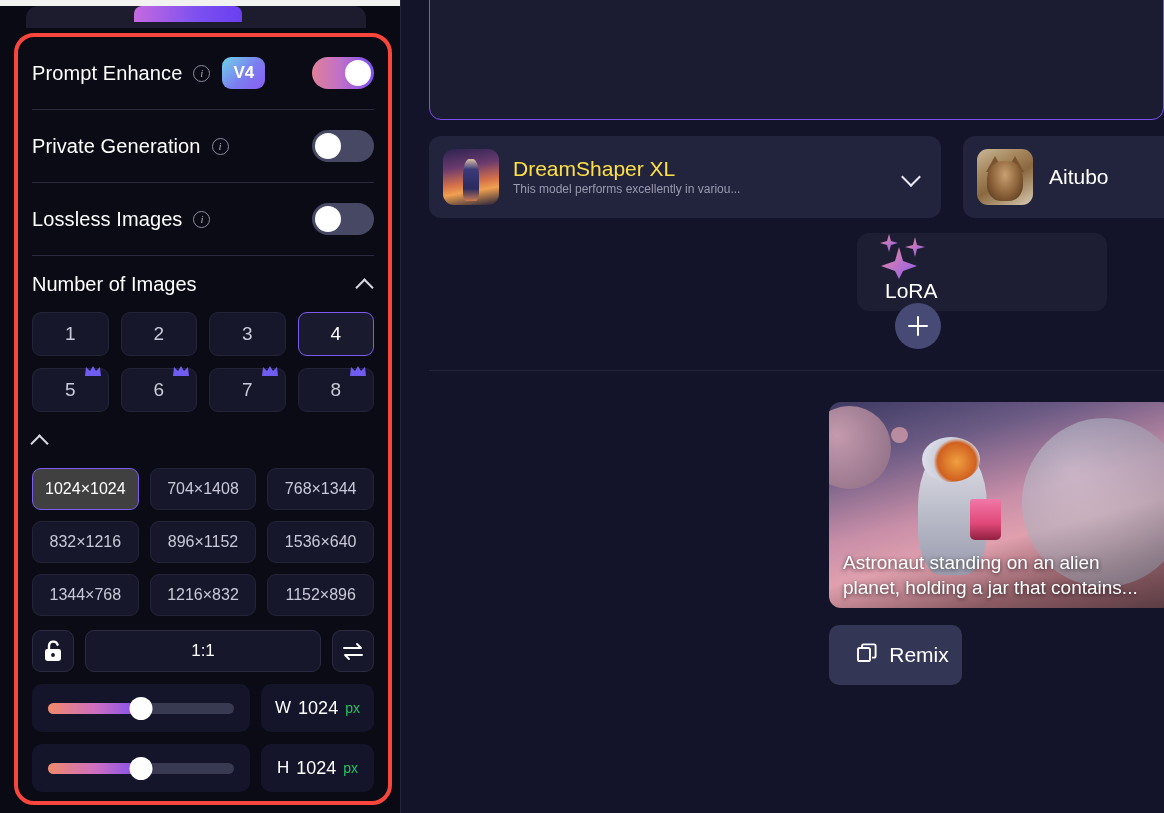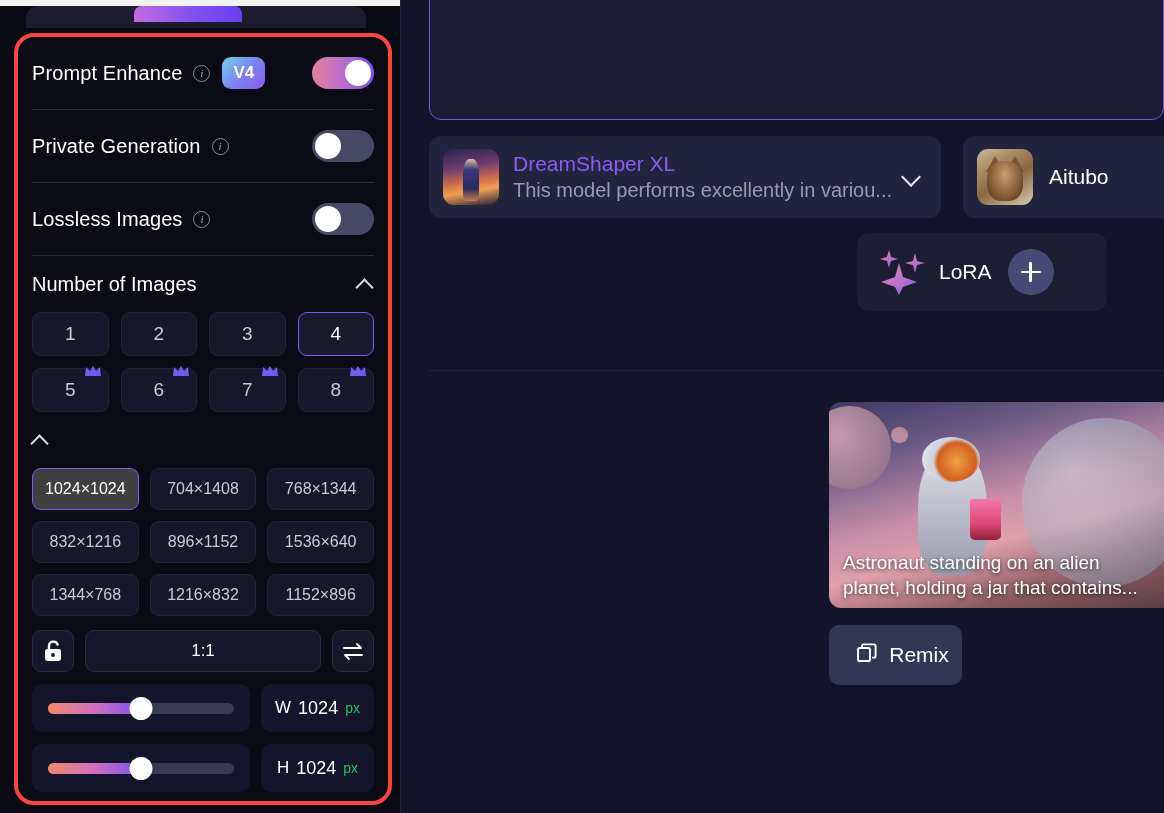--- a/index.html
+++ b/index.html
@@ -146,23 +146,23 @@
     width:56px; height:56px; border-radius:11px; flex:0 0 auto; overflow:hidden;
     background:linear-gradient(170deg,#2b2350 0%,#6a3a6e 32%,#d4704a 58%,#f0a050 72%,#22203a 100%);
     position:relative;
   }
   .model-thumb .fig {
     position:absolute; left:36%; top:18%; width:28%; height:74%;
     background:linear-gradient(180deg,#dcc0a8 0%,#3a3a7a 25%,#2a2a60 70%,#c87a50 100%);
     border-radius:40% 40% 20% 20%;
   }
   .model-text { margin-left:14px; flex:1; min-width:0; }
-  .model-name { font-size:21px; color:#8b5cf6; line-height:1.25; }
+  .model-name { font-size:21px; color:#fde047; line-height:1.25; }
   .model-desc {
-    font-size:20px; color:#9a9bb0; line-height:1.3;
+    font-size:12px; color:#9a9bb0; line-height:1.3;
     white-space:nowrap; overflow:hidden; text-overflow:ellipsis;
   }
   .chev-down { width:20px; height:20px; position:relative; flex:0 0 auto; margin-right:6px; }
   .chev-down:before {
     content:""; position:absolute; left:3px; top:3px; width:12px; height:12px;
     border-right:2.6px solid #e8e8f2; border-bottom:2.6px solid #e8e8f2;
     transform:rotate(45deg);
   }
 
   .user-card {
@@ -182,21 +182,21 @@
   .avatar .ear-l, .avatar .ear-r {
     position:absolute; top:12%; width:0; height:0;
     border-left:9px solid transparent; border-right:9px solid transparent;
     border-bottom:16px solid #7a5430;
   }
   .avatar .ear-l { left:16%; } .avatar .ear-r { right:16%; }
   .user-name { margin-left:16px; font-size:21px; color:#ffffff; }
 
   .lora-card {
     position:absolute; left:456px; top:233px; width:250px; height:78px;
-    background:#1d1e34; border-radius:12px; display:flex; align-items:center; padding:0 22px;
+    background:#1d1e34; border-radius:12px; display:flex; align-items:flex-start; padding:0 22px;flex-direction:column;
   }
   .sparkles { width:54px; height:46px; flex:0 0 auto; position:relative; }
   .lora-label { margin-left:6px; font-size:21px; color:#ffffff; }
   .plus-btn {
     margin-left:16px; width:46px; height:46px; border-radius:50%;
     background:#474a75; display:flex; align-items:center; justify-content:center;
     flex:0 0 auto; position:relative;
   }
   .plus-btn:before, .plus-btn:after {
     content:""; position:absolute; background:#ffffff; border-radius:1px;

